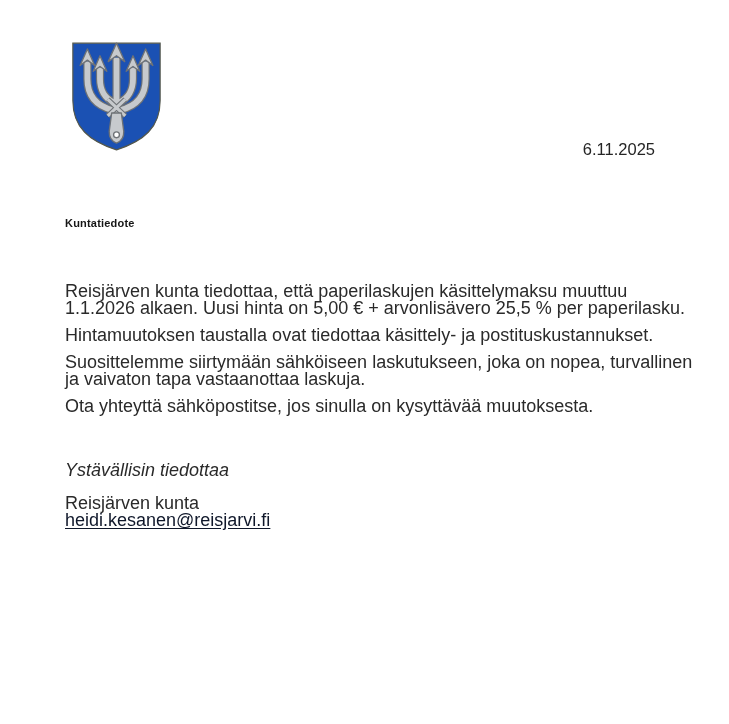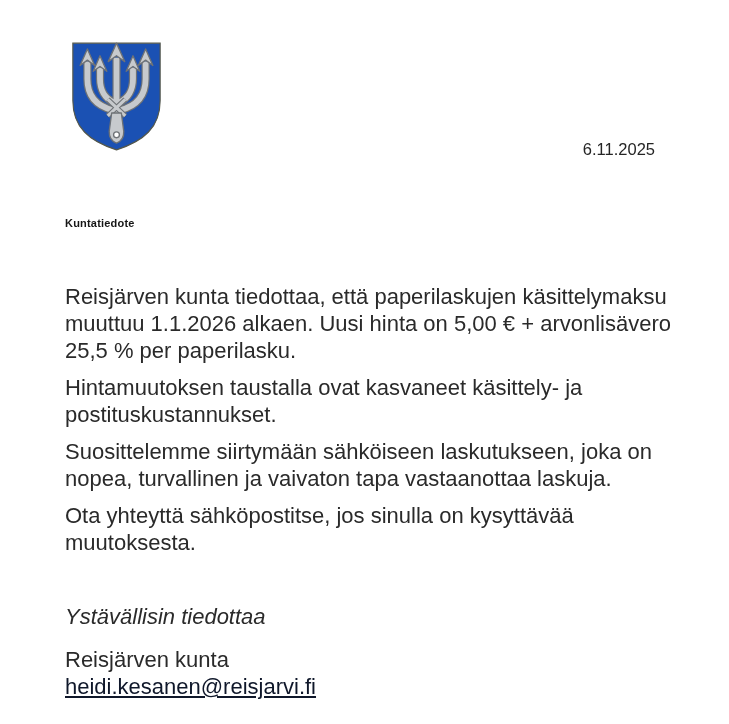--- a/index.html
+++ b/index.html
@@ -34,22 +34,22 @@
   .doc-title {
     margin-top: 57px;
     font-size: 11px;
     font-weight: 700;
     line-height: 27px;
     color: #161616;
     letter-spacing: 0.2px;
   }
   .body-text {
     max-width: 645px;
-    font-size: 22px;
-    line-height: 27px;
+    font-size: 18px;
+    line-height: 17px;
     color: #2a2a2a;
   }
   p.para { margin-top: 10px; }
   p.para.first { margin-top: 46px; }
   p.para.gap-before { }
   p.closing {
     margin-top: 47px;
     font-style: italic;
   }
   p.signature { margin-top: 16px; }
@@ -104,21 +104,21 @@
       <circle cx="50" cy="97.5" r="3" fill="#ffffff" stroke="#6e7276" stroke-width="1.4"></circle>
     </g>
   </svg>
 
   <div class="doc-date">6.11.2025</div>
 
   <h1 class="doc-title">Kuntatiedote</h1>
 
   <div class="body-text">
     <p class="para first">Reisjärven kunta tiedottaa, että paperilaskujen käsittelymaksu muuttuu 1.1.2026 alkaen. Uusi hinta on 5,00 € + arvonlisävero 25,5 % per paperilasku.</p>
-    <p class="para">Hintamuutoksen taustalla ovat kasvaneet käsittely- ja postituskustannukset.</p>
+    <p class="para">Hintamuutoksen taustalla ovat tiedottaa käsittely- ja postituskustannukset.</p>
     <p class="para">Suosittelemme siirtymään sähköiseen laskutukseen, joka on nopea, turvallinen ja vaivaton tapa vastaanottaa laskuja.</p>
     <p class="para gap-before">Ota yhteyttä sähköpostitse, jos sinulla on kysyttävää muutoksesta.</p>
 
     <p class="closing">Ystävällisin tiedottaa</p>
     <p class="signature">Reisjärven kunta</p>
     <p class="email-line">
       <a href="#" class="email-link">heidi.kesanen@reisjarvi.fi</a>
     </p>
   </div>
 

